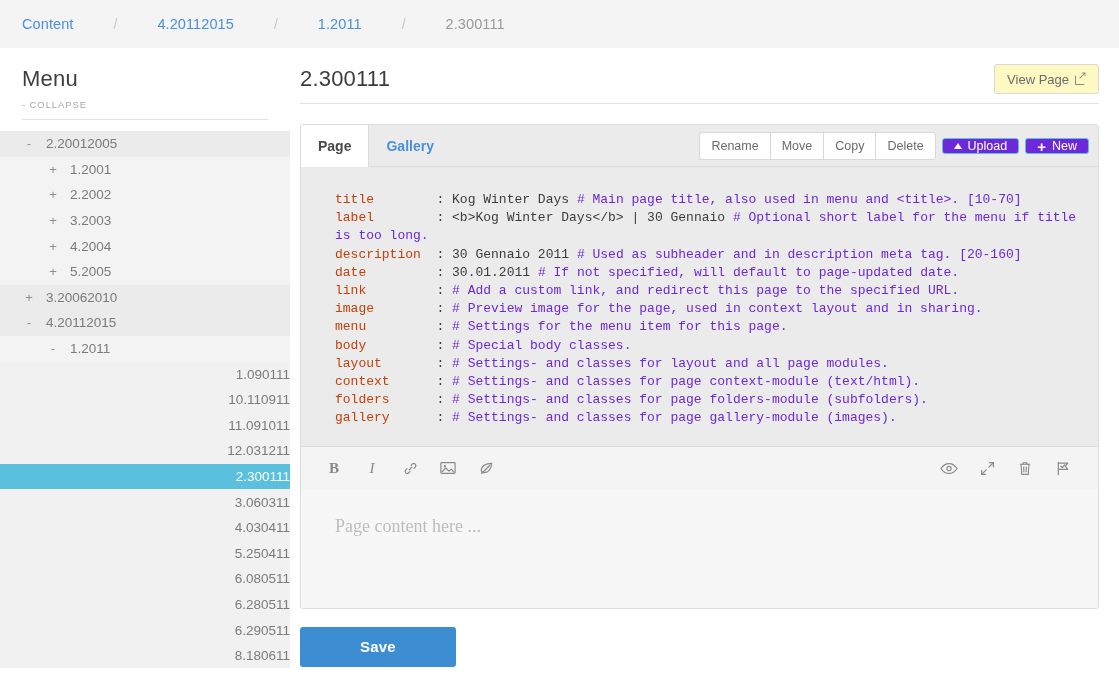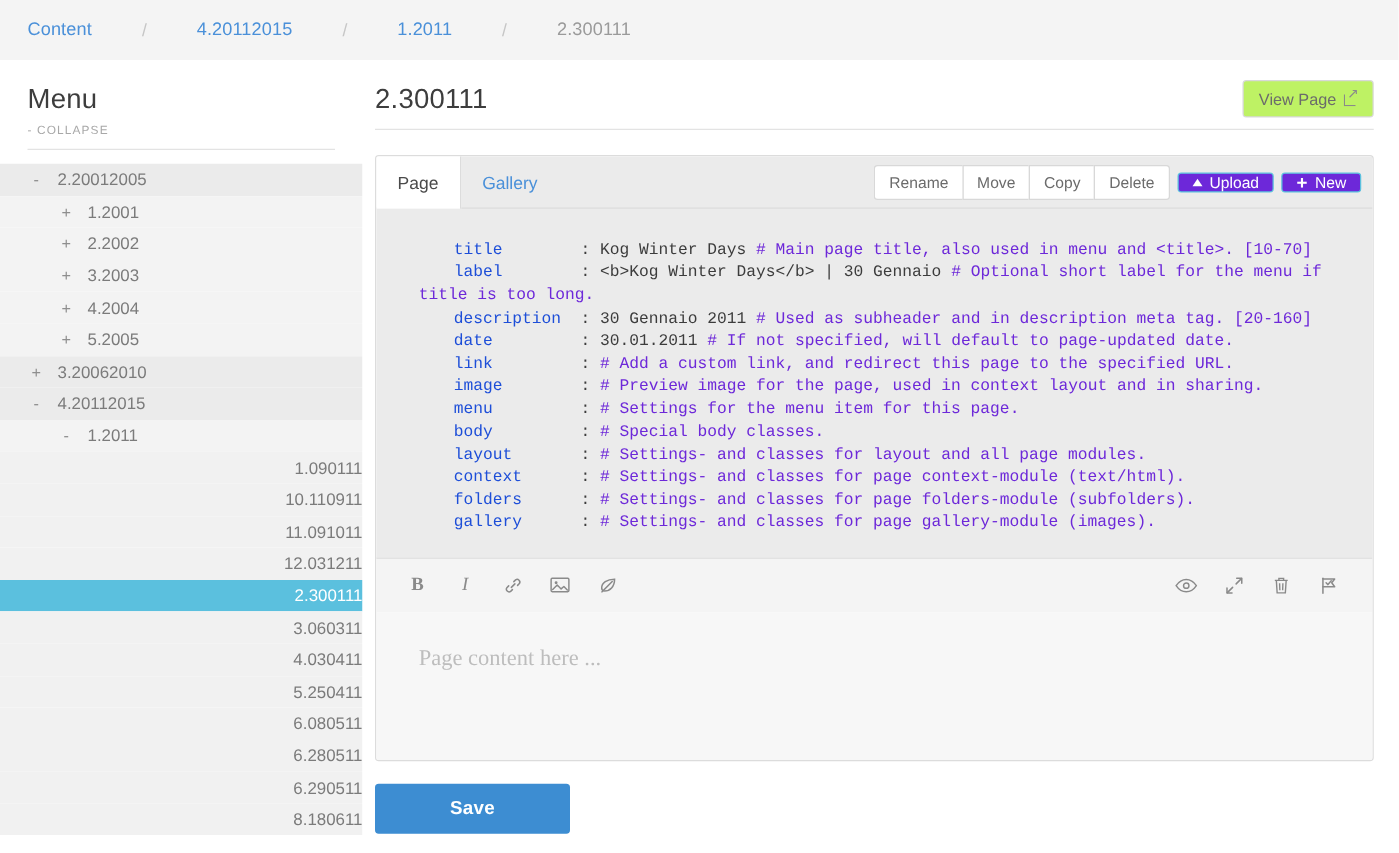--- a/index.html
+++ b/index.html
@@ -150,21 +150,21 @@
     letter-spacing: .2px;
   }
   #view-page-button {
     display: inline-flex;
     align-items: center;
     gap: 6px;
     height: 30px;
     padding: 0 12px;
     border: 1px solid #d8d8d8;
     border-radius: 3px;
-    background: #bef264;
+    background: #fef9c3;
     color: #6b6b6b;
     font-size: 13px;
     cursor: pointer;
     font-family: "Liberation Sans", sans-serif;
     white-space: nowrap;
   }
   .extlink-icon {
     display: inline-block;
     width: 11px; height: 11px;
     position: relative;
@@ -211,20 +211,21 @@
   .tab {
     padding: 0 17px;
     height: 42px;
     line-height: 42px;
     font-size: 14px;
     color: #4a90d9;
     cursor: pointer;
     background: transparent;
     border: 0;
     font-family: "Liberation Sans", sans-serif;
+    font-weight: bold;
   }
   .tab.active {
     background: #ffffff;
     color: #4a4a4a;
     border-right: 1px solid #dcdcdc;
     position: relative;
     z-index: 2;
   }
   #tab-actions {
     margin-left: auto;
@@ -286,21 +287,21 @@
   pre#config-code {
     margin: 0;
     padding: 0 14px 0 34px;
     font-family: "Liberation Mono", "DejaVu Sans Mono", monospace;
     font-size: 13px;
     line-height: 18.2px;
     color: #4a4a4a;
     white-space: pre-wrap;
     word-break: break-word;
   }
-  .k { color: #1d4ed8; margin-left: 28px; }
+  .k { color: #c2410c; }
   .c { color: #6d28d9; }
   .v { color: #3c3c3c; }
 
   
   #md-toolbar {
     background: #f4f4f4;
     border-top: 1px solid #dcdcdc;
     height: 44px;
     display: flex;
     align-items: center;

